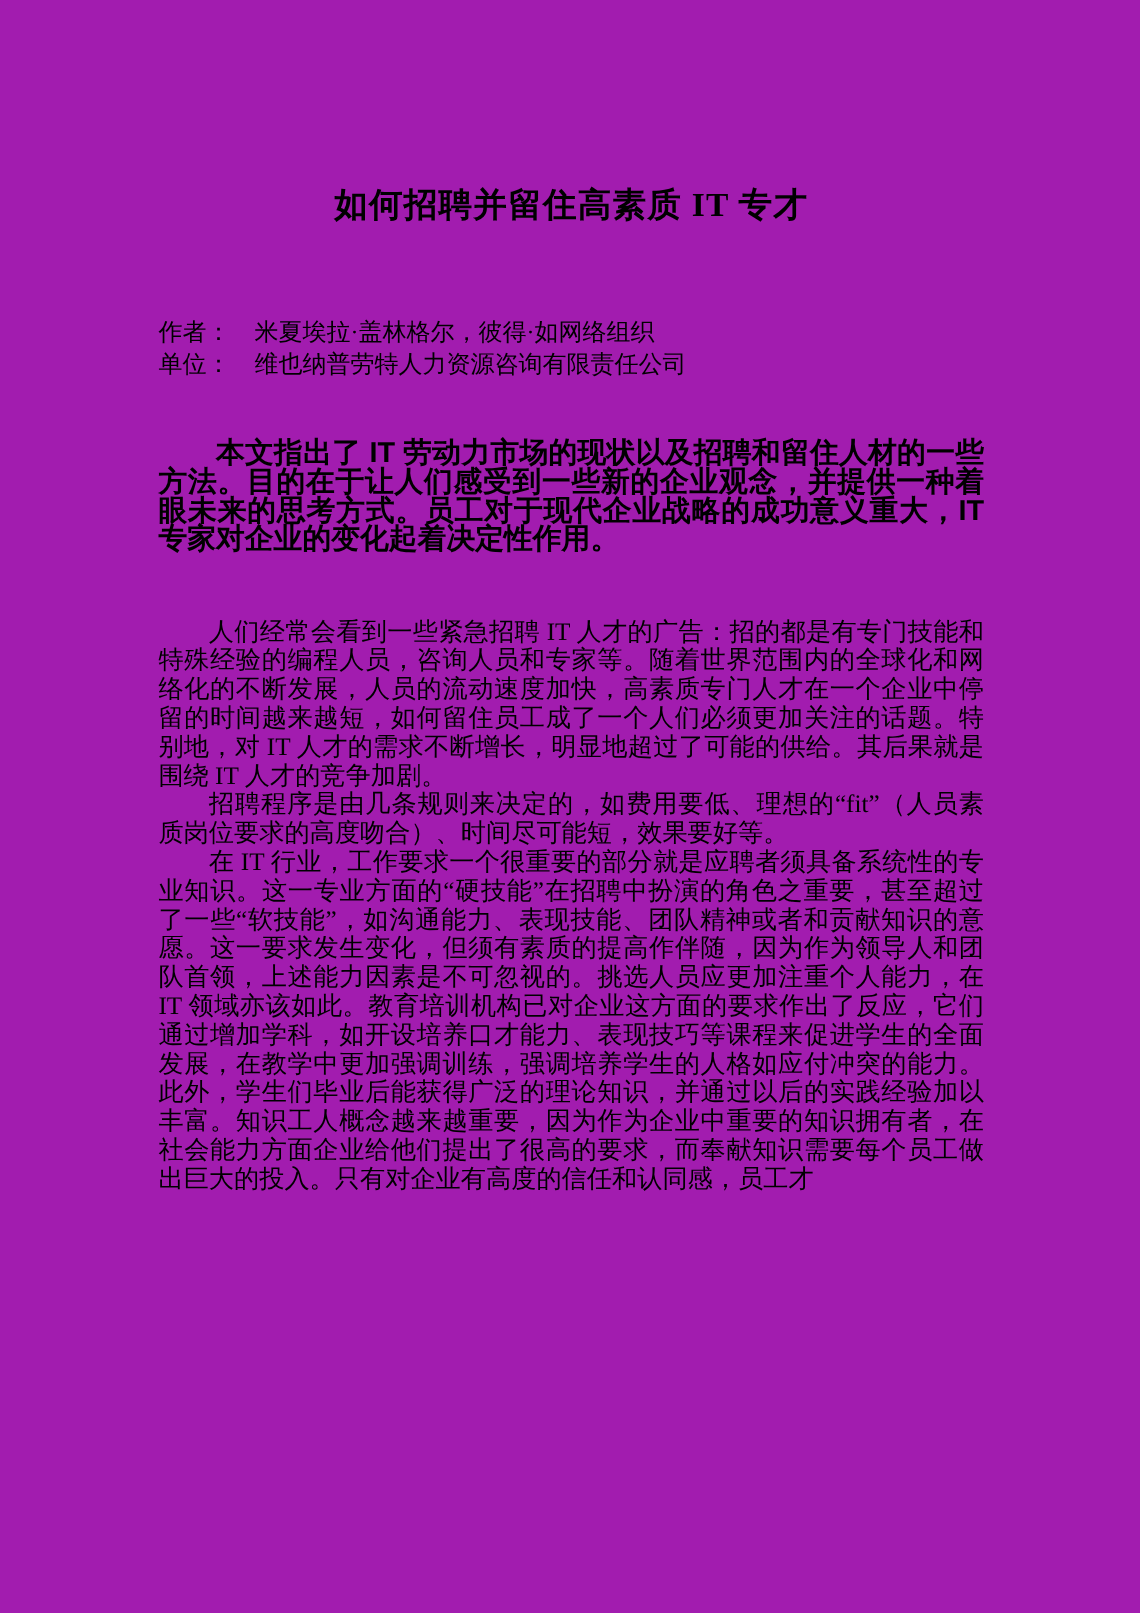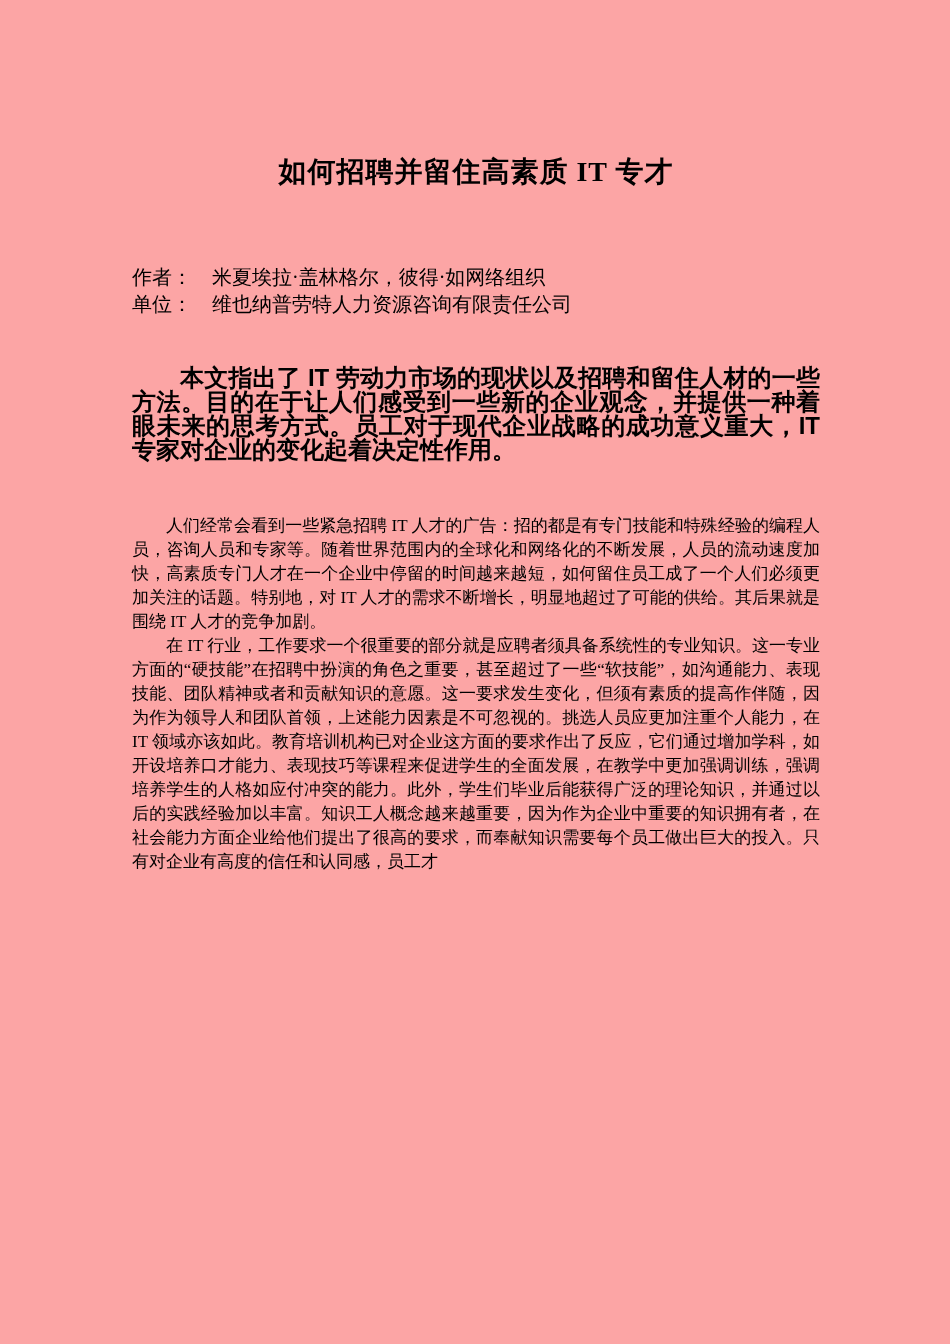--- a/index.html
+++ b/index.html
@@ -4,21 +4,21 @@
 <style>
   html, body {
     margin: 0;
     padding: 0;
     background: #ffffff;
   }
   .page {
     position: relative;
     width: 950px;
     height: 1344px;
-    background: #fca5a5;
+    background: #a21caf;
     color: #000000;
     overflow: hidden;
     font-family: "Liberation Serif", "DejaVu Serif", serif;
   }
   .content {
     position: absolute;
     left: 132px;
     top: 0;
     width: 688px;
   }
@@ -51,21 +51,21 @@
     line-height: 24px;
     text-indent: 2em;
     text-align: justify;
   }
   .body-text {
     margin-top: 52px;
   }
   .body-text p {
     margin: 0;
     font-family: "Liberation Serif", "DejaVu Serif", serif;
-    font-size: 17px;
+    font-size: 21px;
     line-height: 24px;
     text-indent: 2em;
     text-align: justify;
   }
   .body-text p.gap-before {
     margin-top: 36px;
   }
 </style>
 </head>
 <body>
@@ -81,17 +81,18 @@
       </div>
       <div class="byline-line">
         <span class="byline-label">单位：</span><span>维也纳普劳特人力资源咨询有限责任公司</span>
       </div>
     </div>
 
     <p class="abstract">本文指出了 IT 劳动力市场的现状以及招聘和留住人材的一些方法。目的在于让人们感受到一些新的企业观念，并提供一种着眼未来的思考方式。员工对于现代企业战略的成功意义重大，IT 专家对企业的变化起着决定性作用。</p>
 
     <div class="body-text">
       <p>人们经常会看到一些紧急招聘 IT 人才的广告：招的都是有专门技能和特殊经验的编程人员，咨询人员和专家等。随着世界范围内的全球化和网络化的不断发展，人员的流动速度加快，高素质专门人才在一个企业中停留的时间越来越短，如何留住员工成了一个人们必须更加关注的话题。特别地，对 IT 人才的需求不断增长，明显地超过了可能的供给。其后果就是围绕 IT 人才的竞争加剧。</p>
+      <p>招聘程序是由几条规则来决定的，如费用要低、理想的“fit”（人员素质岗位要求的高度吻合）、时间尽可能短，效果要好等。</p>
       <p>在 IT 行业，工作要求一个很重要的部分就是应聘者须具备系统性的专业知识。这一专业方面的“硬技能”在招聘中扮演的角色之重要，甚至超过了一些“软技能”，如沟通能力、表现技能、团队精神或者和贡献知识的意愿。这一要求发生变化，但须有素质的提高作伴随，因为作为领导人和团队首领，上述能力因素是不可忽视的。挑选人员应更加注重个人能力，在 IT 领域亦该如此。教育培训机构已对企业这方面的要求作出了反应，它们通过增加学科，如开设培养口才能力、表现技巧等课程来促进学生的全面发展，在教学中更加强调训练，强调培养学生的人格如应付冲突的能力。此外，学生们毕业后能获得广泛的理论知识，并通过以后的实践经验加以丰富。知识工人概念越来越重要，因为作为企业中重要的知识拥有者，在社会能力方面企业给他们提出了很高的要求，而奉献知识需要每个员工做出巨大的投入。只有对企业有高度的信任和认同感，员工才</p>
     </div>
 
   </div>
 </div>
 
 </body></html>

